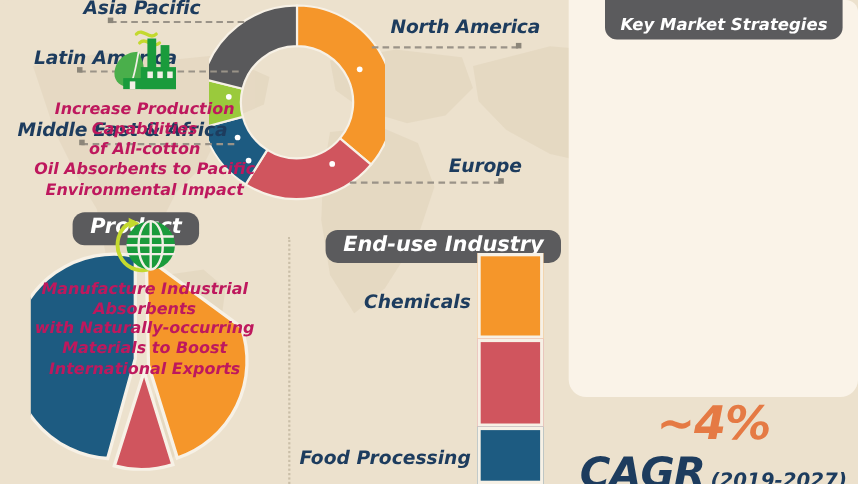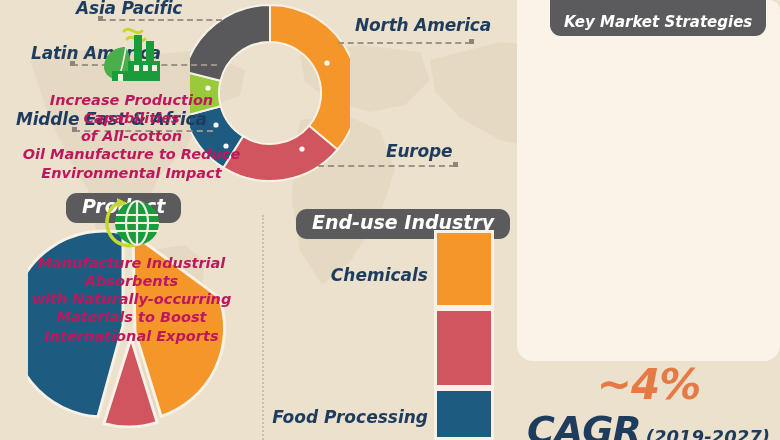--- a/index.html
+++ b/index.html
@@ -40,21 +40,21 @@
     color: #1d3c5e;
     font-size: 17px;
     letter-spacing: -0.2px;
     white-space: nowrap;
     line-height: 1;
   }
   .lbl-asia      { left: 76px;  top: 0px;  }
   .lbl-latin     { left: 31px;  top: 45px; }
   .lbl-mea       { left: 16px;  top: 111px;}
   .lbl-na        { left: 355px; top: 17px; font-size: 17px; }
-  .lbl-eu        { left: 386px; top: 143px;}
+  .lbl-eu        { left: 408px; top: 143px;}
 
   
   .leader {
     position: absolute;
     border-top: 2px dashed #9a9388;
     height: 0;
   }
   .leader-dot {
     position: absolute;
     width: 5px; height: 5px;
@@ -303,21 +303,21 @@
       <rect x="30" y="36" width="32" height="20" fill="#1a9b3c"></rect>
       <rect x="14" y="46" width="48" height="10" fill="#1a9b3c"></rect>
       <rect x="36" y="40" width="5" height="6" fill="#f2efe6"></rect>
       <rect x="45" y="40" width="5" height="6" fill="#f2efe6"></rect>
       <rect x="54" y="40" width="5" height="6" fill="#f2efe6"></rect>
       <rect x="20" y="49" width="5" height="7" fill="#f2efe6"></rect>
     </svg>
     <div class="strategy-text">
       <div>Increase Production Capabilities</div>
       <div>of All-cotton</div>
-      <div>Oil Manufacture to Reduce</div>
+      <div>Oil Absorbents to Pacific</div>
       <div>Environmental Impact</div>
     </div>
   </div>
 
   <div class="strategy strategy-2">
     <svg class="strategy-icon" width="62" height="54" viewBox="0 0 62 54">
       <path d="M20 6 C6 10, 2 28, 10 40 C16 49, 28 52, 36 48" stroke="#c4d92e" stroke-width="3.5" fill="none" stroke-linecap="round"></path>
       <path d="M16 2 L26 7 L16 12 Z" fill="#c4d92e"></path>
       <circle cx="36" cy="27" r="22" fill="#1a9b3c"></circle>
       <g stroke="#f2efe6" stroke-width="2.2" fill="none">

